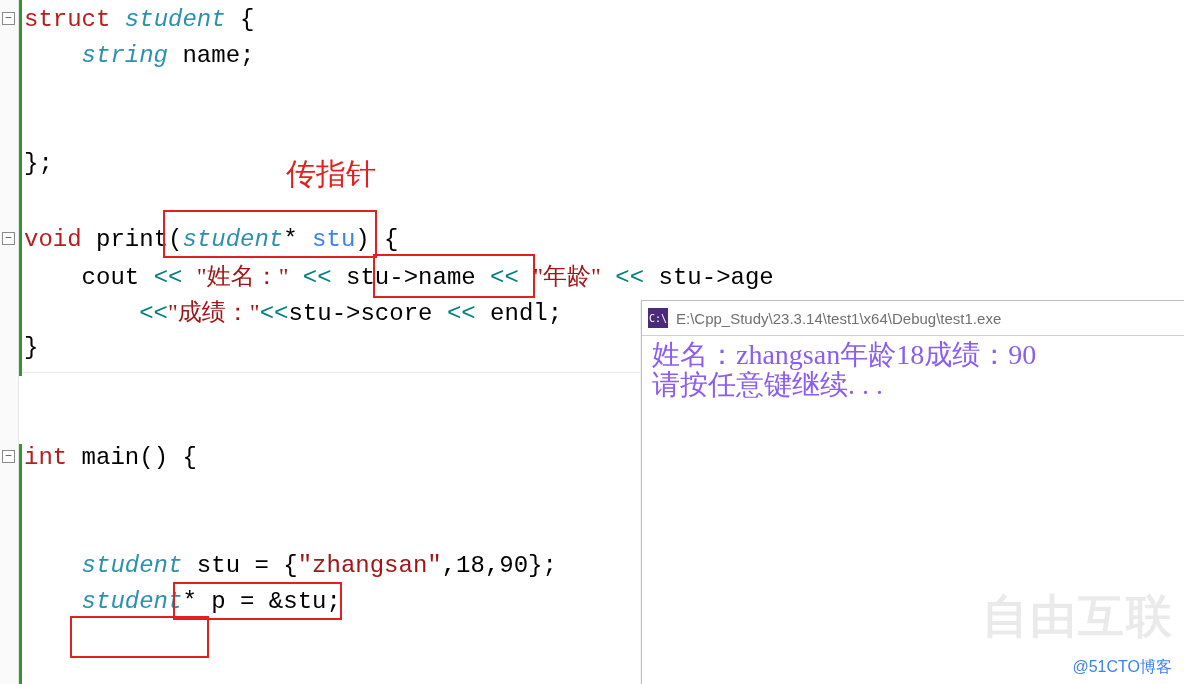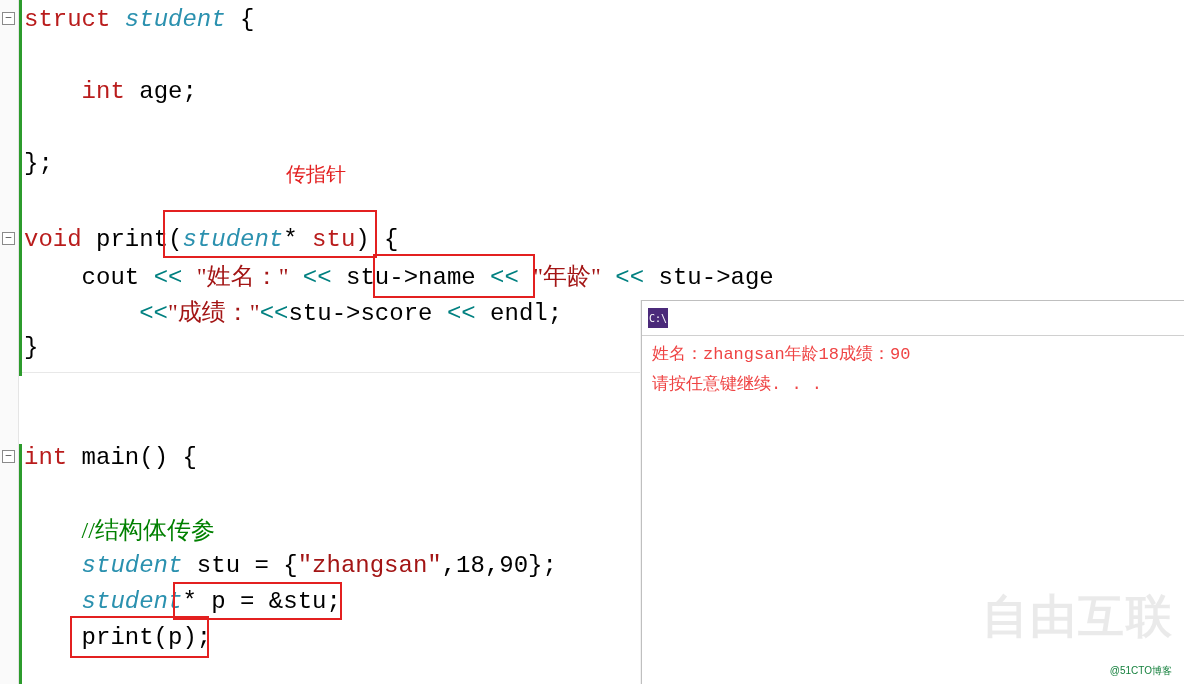--- a/index.html
+++ b/index.html
@@ -58,21 +58,21 @@
   .highlight-box {
     position: absolute;
     border: 2px solid #e32020;
     background: transparent;
     pointer-events: none;
   }
   .annotation {
     position: absolute;
     color: #e32020;
     font-family: "Microsoft YaHei", SimSun, sans-serif;
-    font-size: 20px;
+    font-size: 30px;
   }
   
   .console-win {
     position: absolute;
     left: 641px;
     top: 300px;
     width: 543px;
     height: 384px;
     background: #ffffff;
     border-left: 1px solid #bfbfbf;
@@ -97,24 +97,24 @@
     color: #fff;
     font-size: 10px;
     font-family: Consolas, monospace;
     display: inline-flex;
     align-items: center;
     justify-content: center;
     margin-right: 8px;
   }
   .console-body {
     padding: 4px 10px;
-    font-family: Liberation Mono, monospace;
-    font-size: 17px;
+    font-family: Liberation Serif, serif;
+    font-size: 28px;
     line-height: 30px;
-    color: #ef4444;
+    color: #8b5cf6;
     white-space: pre;
   }
   .green-bar {
     position: absolute;
     left: 19px;
     width: 3px;
     background: #2c9b2c;
   }
   .green-bar.b1 { top: 0; height: 376px; }
   .green-bar.b2 { top: 444px; height: 240px; }
@@ -138,81 +138,80 @@
   .watermark .big {
     font-size: 46px;
     font-weight: 700;
     letter-spacing: 2px;
     text-align: right;
   }
   .blog-mark {
     position: absolute;
     right: 12px;
     bottom: 6px;
-    font-size: 10px;
-    color: #15803d;
+    font-size: 16px;
+    color: #3b82f6;
     font-family: "Microsoft YaHei", sans-serif;
   }
 </style>
 </head>
 <body>
 
 <div class="editor">
   <div class="gutter">
     <div class="fold" style="top:12px">−</div>
     <div class="fold" style="top:232px">−</div>
     <div class="fold" style="top:450px">−</div>
   </div>
   <div class="green-bar b1"></div>
   <div class="green-bar b2"></div>
 
   
   <div class="code-line" style="top:2px"><span class="kw">struct</span><span> </span><span class="typ">student</span><span> {</span></div>
   
-  
-  <div class="code-line" style="top:74px"><span>    </span><span class="kw">int</span><span> age;</span></div>
+  <div class="code-line" style="top:38px"><span>    </span><span class="typ">string</span><span> name;</span></div>
+  
   
   
   <div class="code-line" style="top:146px"><span>};</span></div>
 
   
   <div class="annotation" style="left:286px; top:156px;"><span class="chn">传指针</span></div>
 
   
-  <div class="code-line" style="top:222px"><span class="kw">void</span><span> </span><span>print</span><span>(</span><span class="typ">student</span><span>* </span><span style="color:#b91c1c">stu</span><span>) {</span></div>
+  <div class="code-line" style="top:222px"><span class="kw">void</span><span> </span><span>print</span><span>(</span><span class="typ">student</span><span>* </span><span style="color:#3b82f6">stu</span><span>) {</span></div>
   
   <div class="code-line" style="top:258px"><span>    </span><span>cout </span><span style="color:#008080">&lt;&lt; </span><span class="str chn">"姓名："</span><span> </span><span style="color:#008080">&lt;&lt; </span><span>stu-&gt;name </span><span style="color:#008080">&lt;&lt; </span><span class="str chn">"年龄"</span><span> </span><span style="color:#008080">&lt;&lt; </span><span>stu-&gt;age</span></div>
   
   <div class="code-line" style="top:294px"><span>        </span><span style="color:#008080">&lt;&lt;</span><span class="str chn">"成绩："</span><span style="color:#008080">&lt;&lt;</span><span>stu-&gt;score </span><span style="color:#008080">&lt;&lt; </span><span>endl;</span></div>
   
   <div class="code-line" style="top:330px"><span>}</span></div>
 
   <div class="light-line" style="top:372px"></div>
 
   
   <div class="code-line" style="top:440px"><span class="kw">int</span><span> main() {</span></div>
   
-  <div class="code-line" style="top:512px"><span>    </span><span class="cmt chn">//结构体传参</span></div>
   
   <div class="code-line" style="top:548px"><span>    </span><span class="typ">student</span><span> </span><span>stu = {</span><span class="str">"zhangsan"</span><span>,18,90};</span></div>
   
   <div class="code-line" style="top:584px"><span>    </span><span class="typ">student</span><span>* p = &amp;stu;</span></div>
   
-  <div class="code-line" style="top:620px"><span>    </span><span>print(p);</span></div>
 
   
   <div class="highlight-box" style="left:163px; top:210px; width:210px; height:44px;"></div>
   <div class="highlight-box" style="left:373px; top:254px; width:158px; height:40px;"></div>
   <div class="highlight-box" style="left:173px; top:582px; width:165px; height:34px;"></div>
   <div class="highlight-box" style="left:70px;  top:616px; width:135px; height:38px;"></div>
 </div>
 
 <div class="console-win">
   <div class="console-titlebar">
     <span class="console-icon">C:\</span>
+    <span>E:\Cpp_Study\23.3.14\test1\x64\Debug\test1.exe</span>
   </div>
   <div class="console-body"><span>姓名：zhangsan年龄18成绩：90</span>
 <span>请按任意键继续. . .</span></div>
 </div>
 
 <div class="watermark">
   <div class="big">自由互联</div>
 </div>
 <div class="blog-mark">@51CTO博客</div>
 

